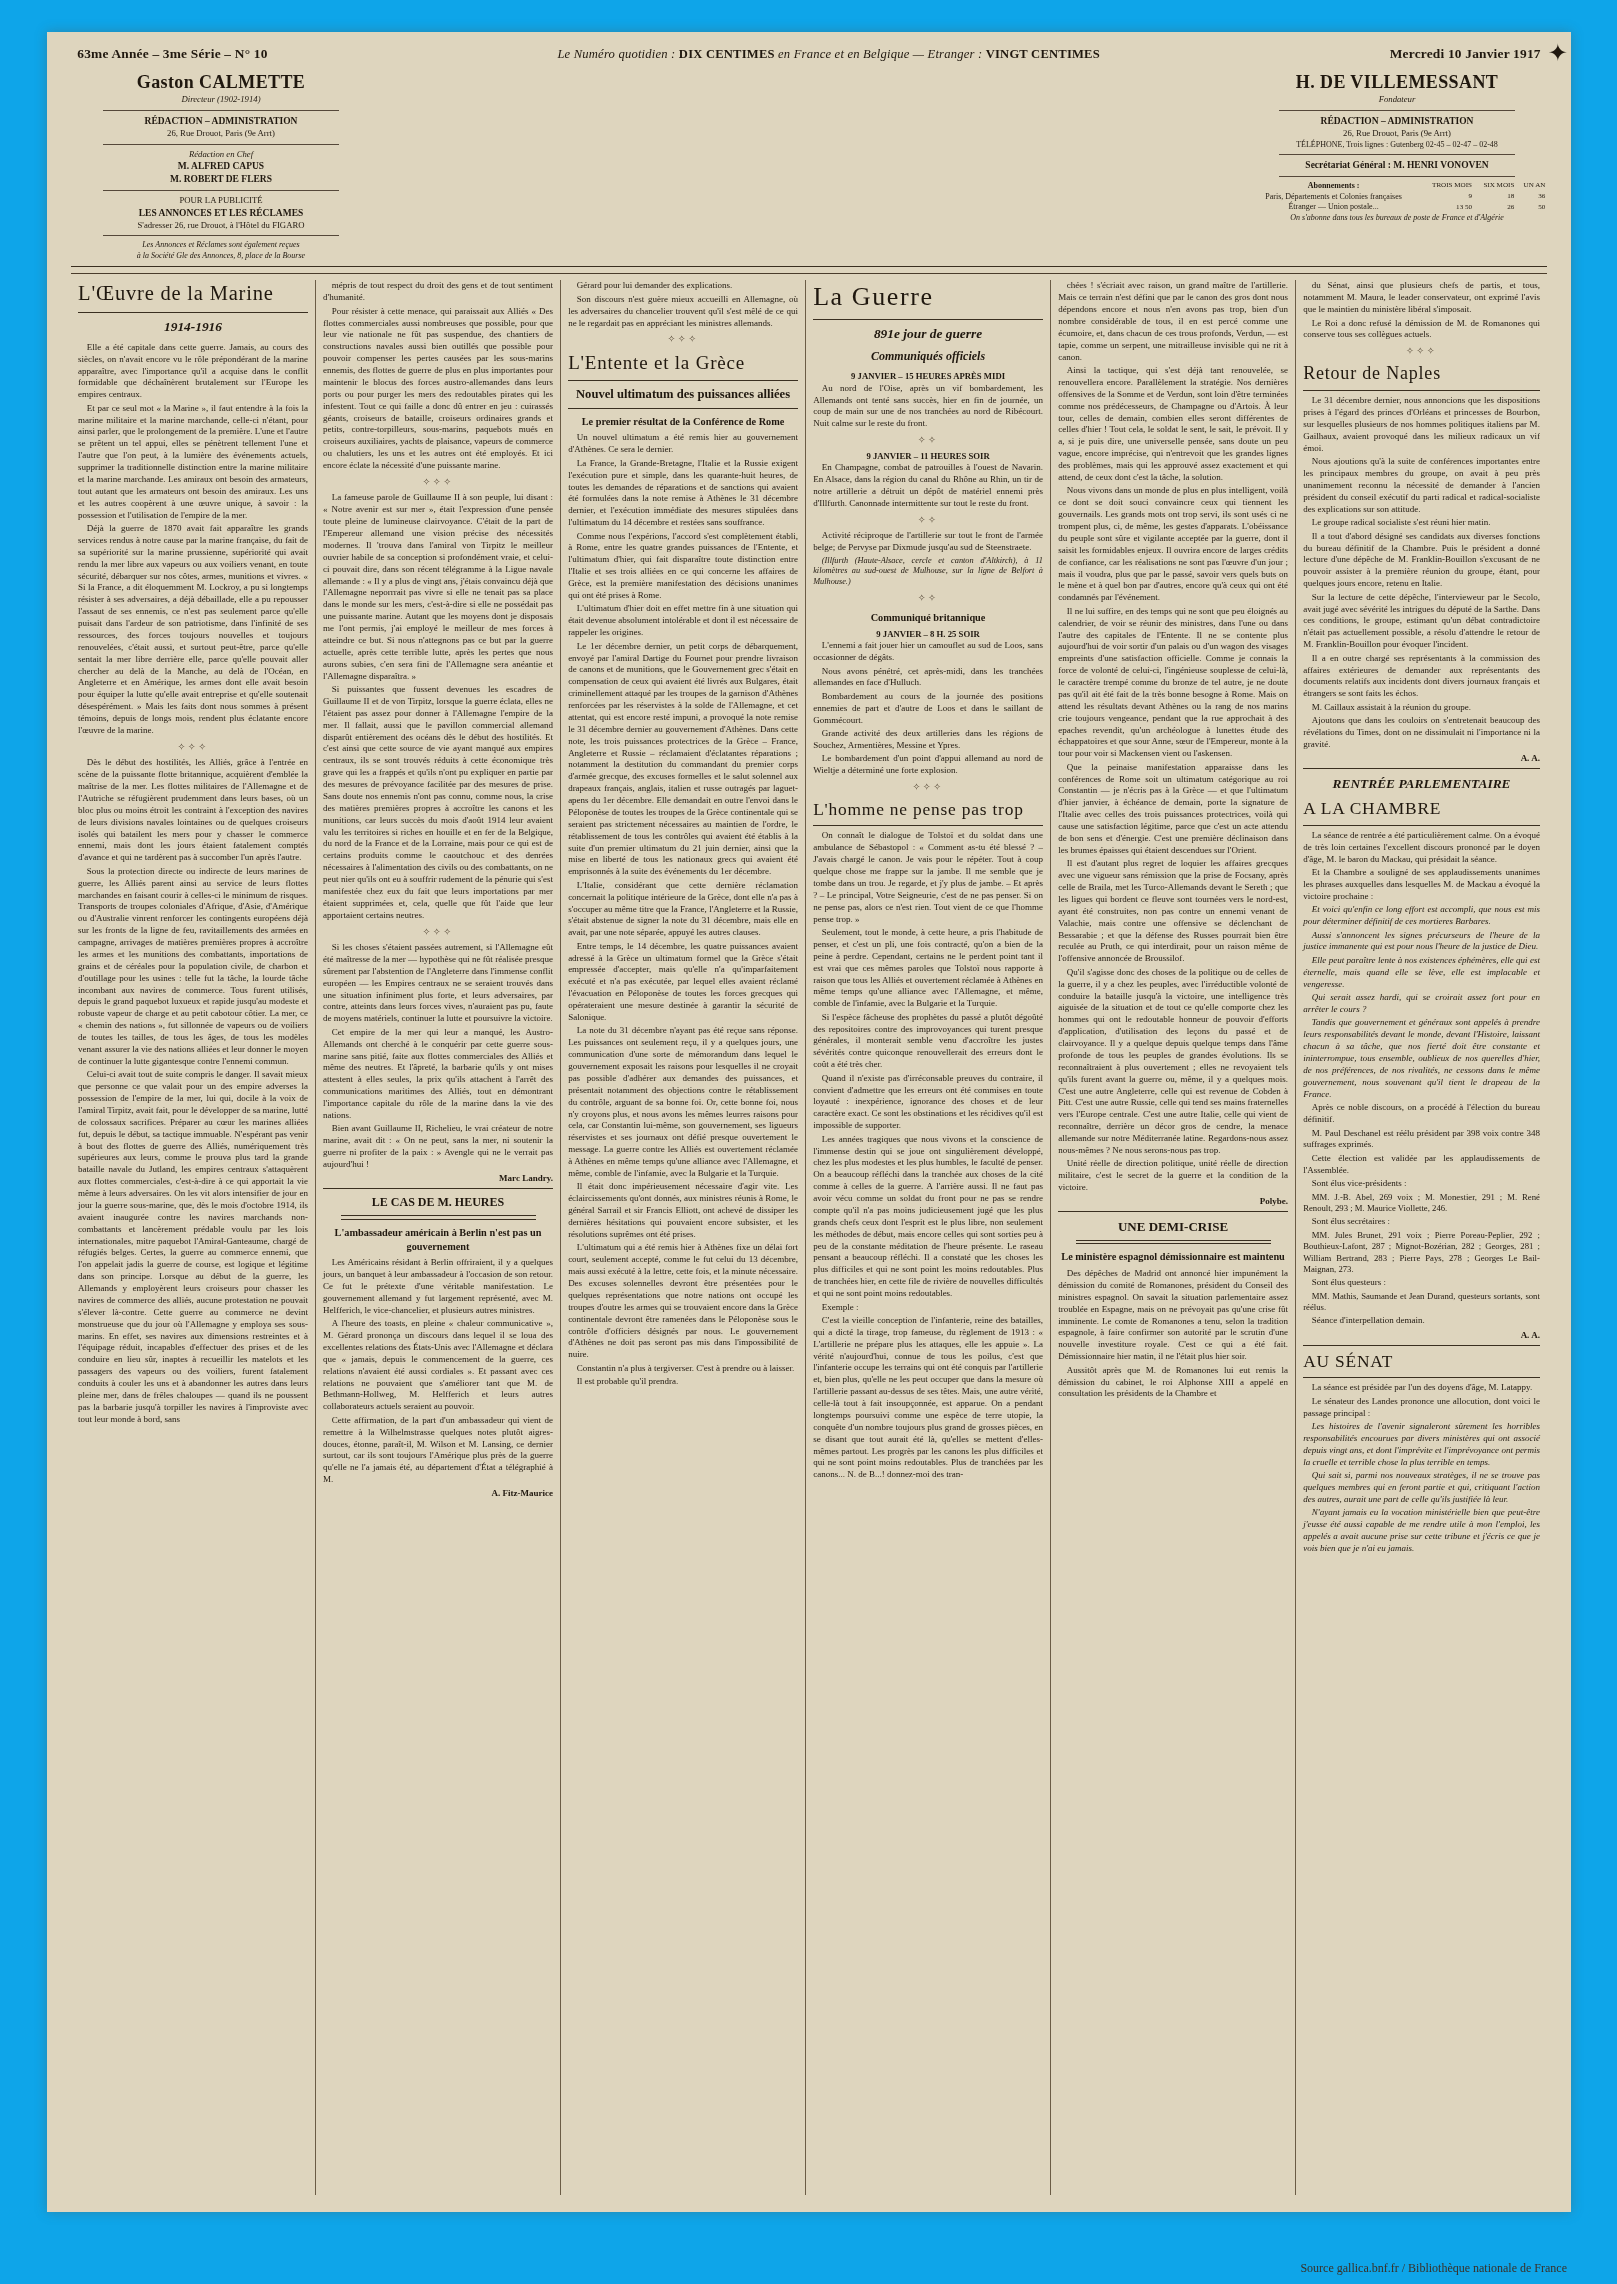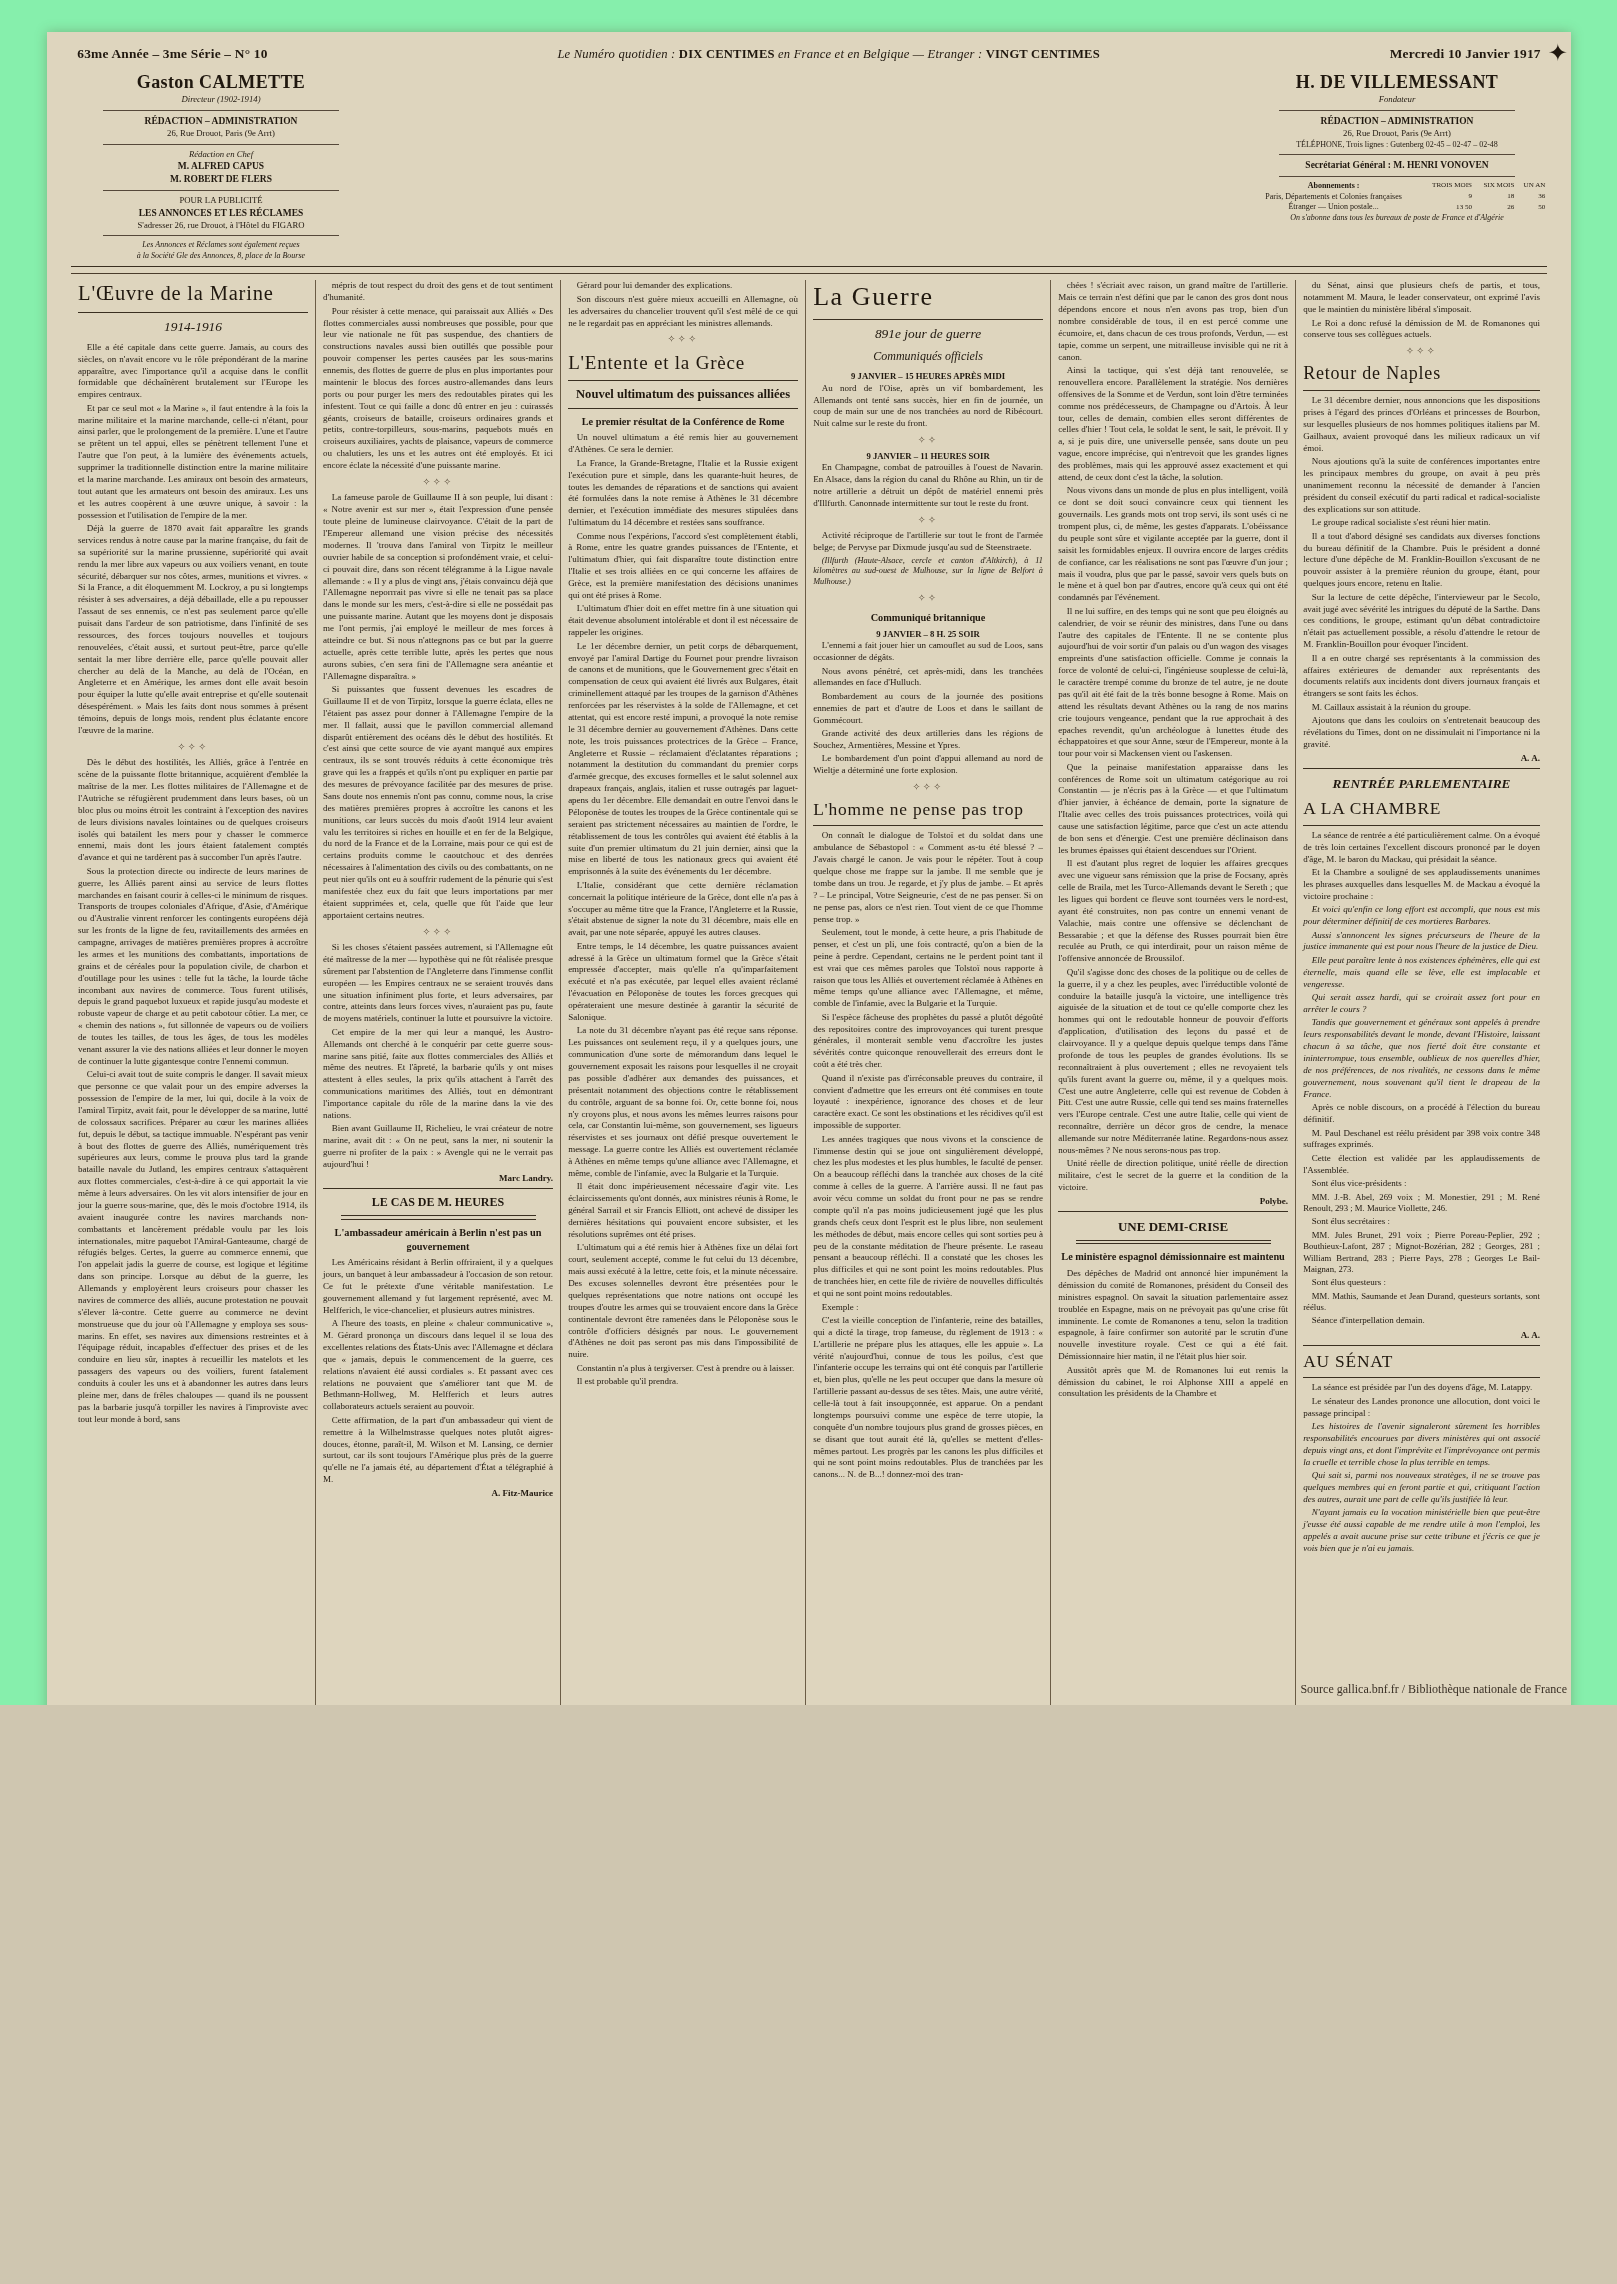--- a/index.html
+++ b/index.html
@@ -2,22 +2,22 @@
 <html style="font-size:12.6px"><head>
 <meta charset="utf-8">
 <style>
   html, body {
     margin: 0;
     padding: 0;
     background: #cfc6b0;
   }
   .page {
     width: 1617px;
-    height: 1705px;
-    background: #86efac;
+    height: 2284px;
+    background: #0ea5e9;
     position: relative;
     font-family: "Liberation Serif", serif;
     color: #20180f;
     box-sizing: border-box;
     overflow: hidden;
   }
   .sheet {
     position: absolute;
     left: 47px;
     top: 32px;
@@ -150,21 +150,21 @@
   }
   h2.head.big {
     font-size: 26px;
     letter-spacing: 1.6px;
   }
   h3.sub {
     font-size: 13.4px;
     text-align: center;
     font-style: italic;
     margin: 4.7px 0 6.3px 0;
-    font-weight: normal;
+    font-weight: bold;
   }
   h3.subb {
     font-size: 12px;
     text-align: center;
     margin: 5.5px 0 4.7px 0;
     font-weight: bold;
   }
   h4.small {
     font-size: 10.3px;
     text-align: center;

